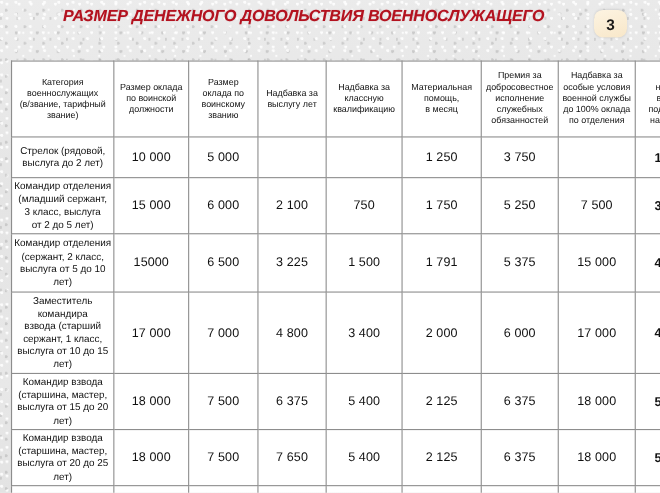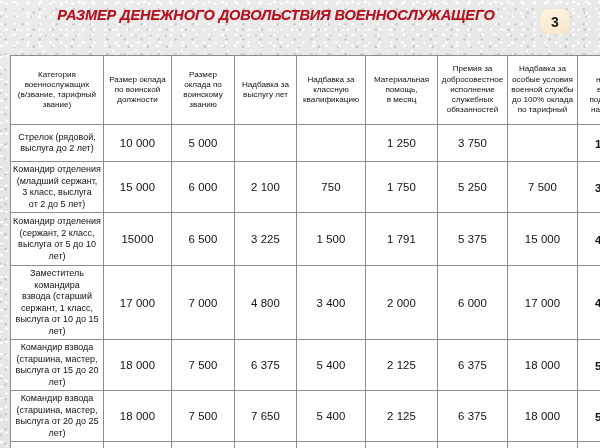--- a/index.html
+++ b/index.html
@@ -187,21 +187,21 @@
               <div>добросовестное</div>
               <div>исполнение</div>
               <div>служебных</div>
               <div>обязанностей</div>
             </th>
             <th>
               <div>Надбавка за</div>
               <div>особые условия</div>
               <div>военной службы</div>
               <div>до 100% оклада</div>
-              <div>по тарифный</div>
+              <div>по отделения</div>
             </th>
             <th>
               <div>ИТОГО</div>
               <div>на руки с</div>
               <div>вычетом</div>
               <div>подоходного</div>
               <div>налога 13%</div>
             </th>
           </tr>
       </thead>

